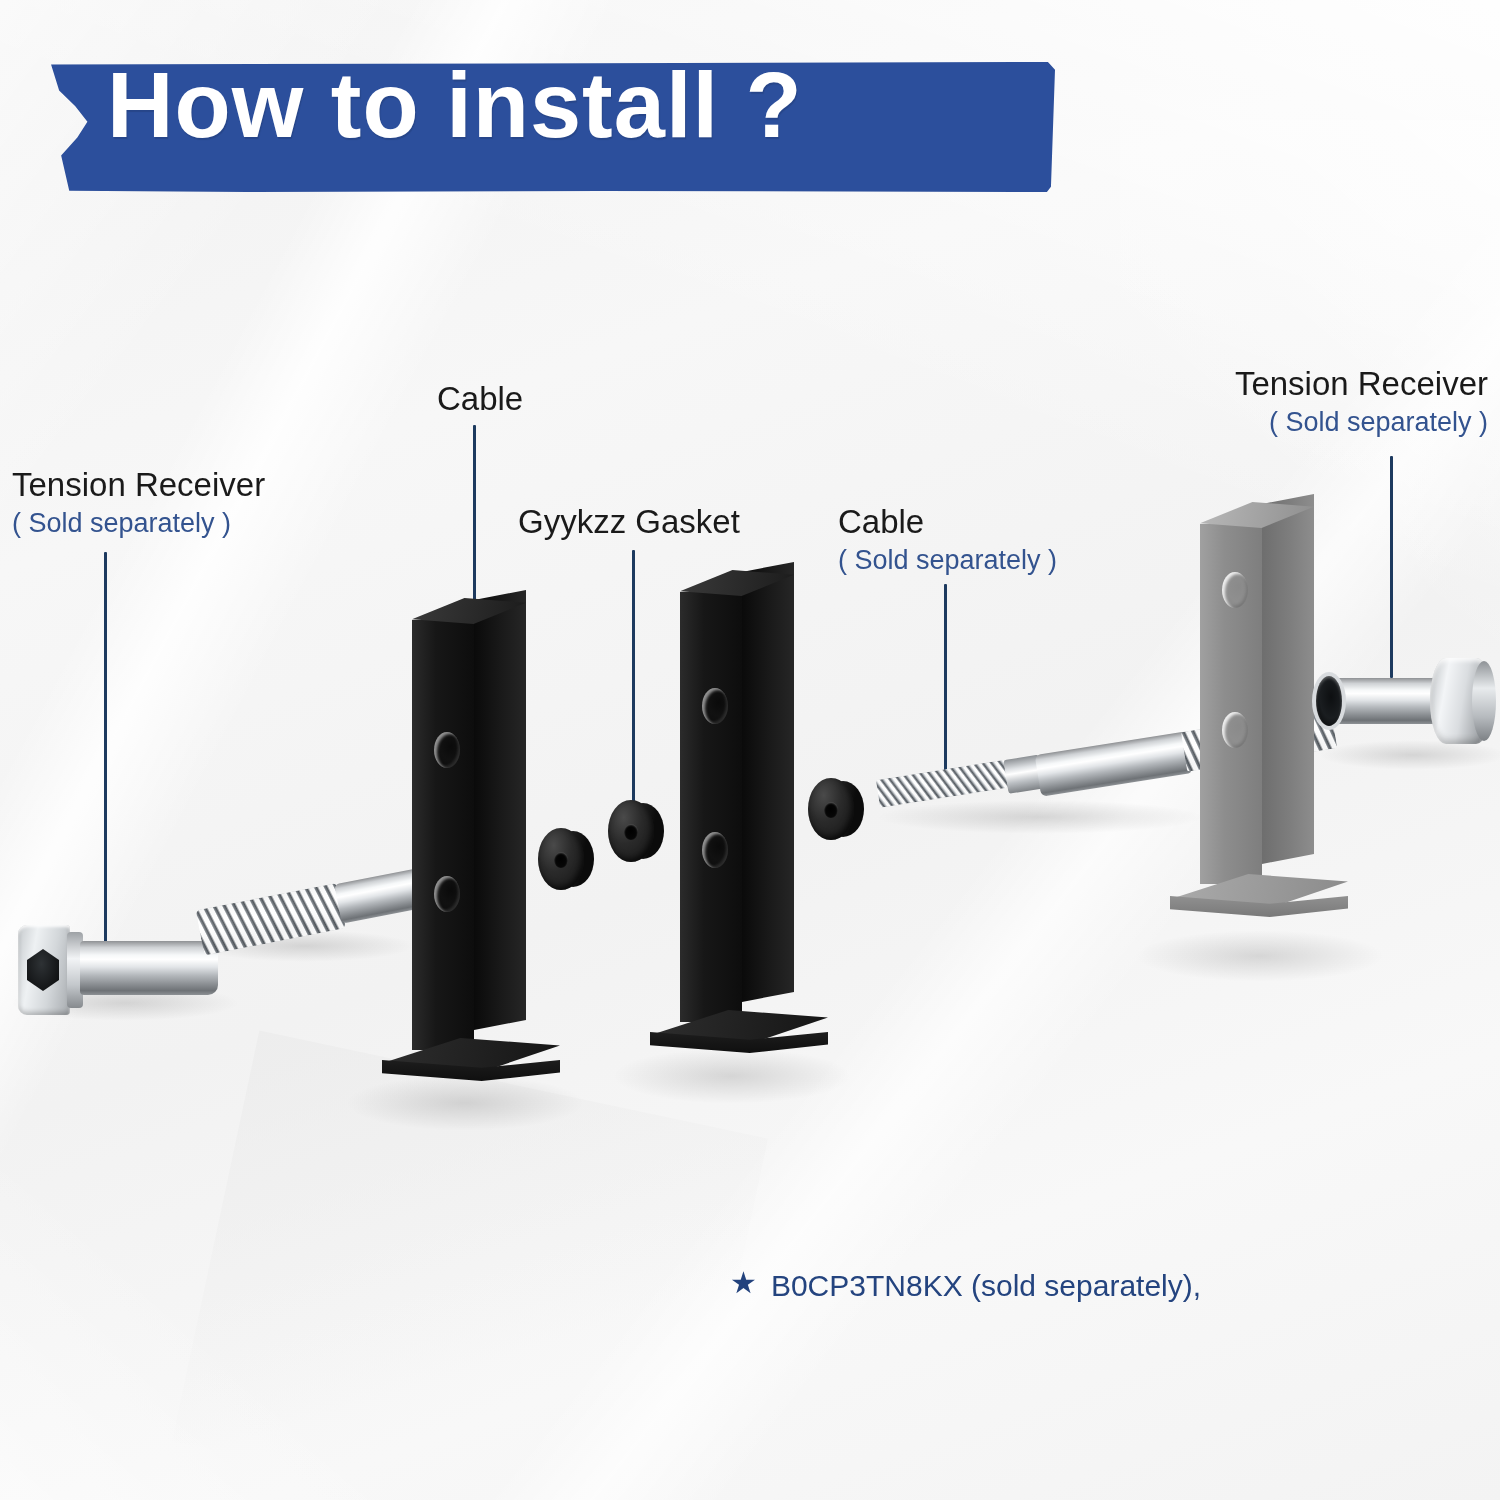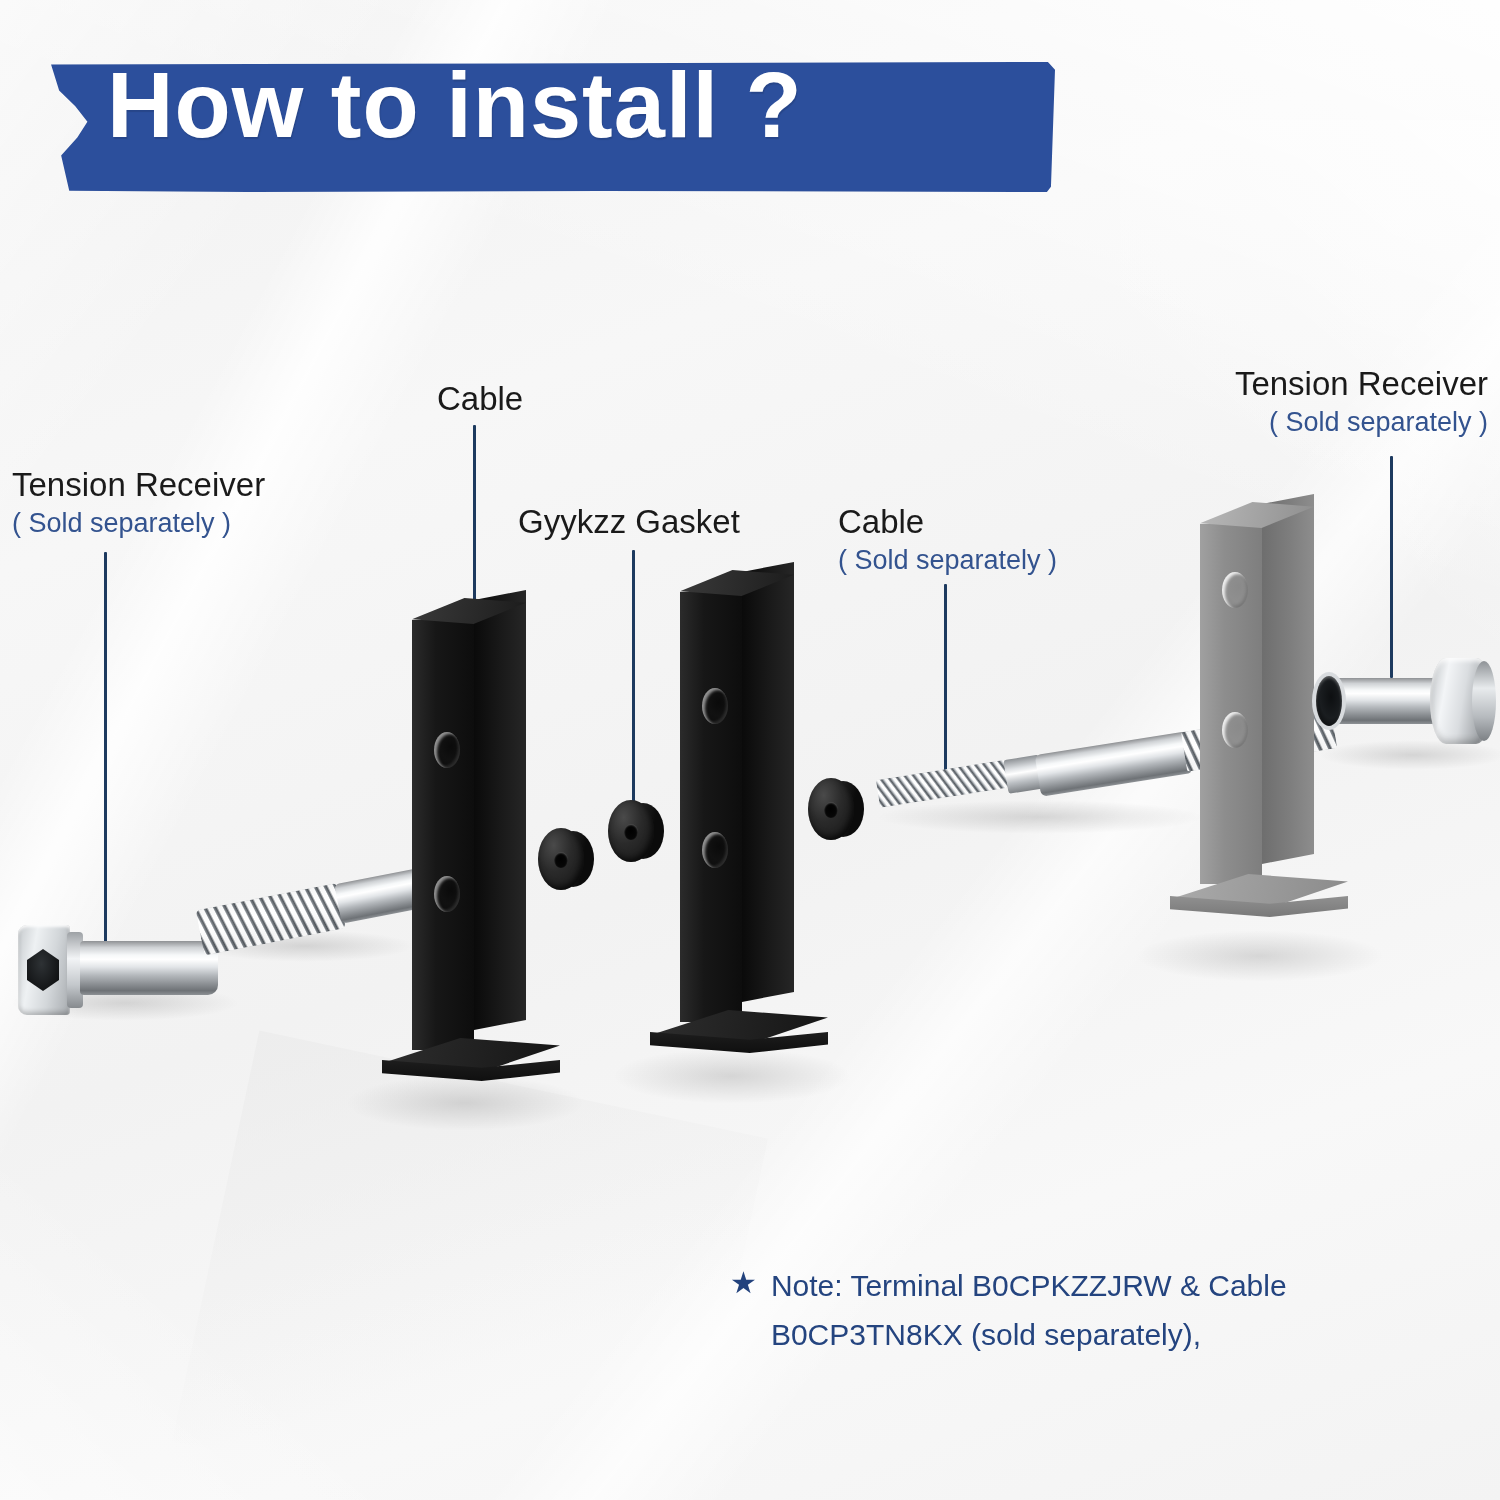--- a/index.html
+++ b/index.html
@@ -393,19 +393,18 @@
     <div class="tube chrome-bar"></div>
     <div class="mouth"></div>
     <div class="flange"></div>
     <div class="flange-edge"></div>
   </div>
 
   <div id="note">
     <div class="row">
       <div class="star">★</div>
       <div class="lines">
-        <div class="line">Note: Terminal B0CPKZZJRW &amp; Cable</div>
         <div class="line">B0CP3TN8KX (sold separately),</div>
       </div>
     </div>
   </div>
 
 </div>
 
 </body></html>

